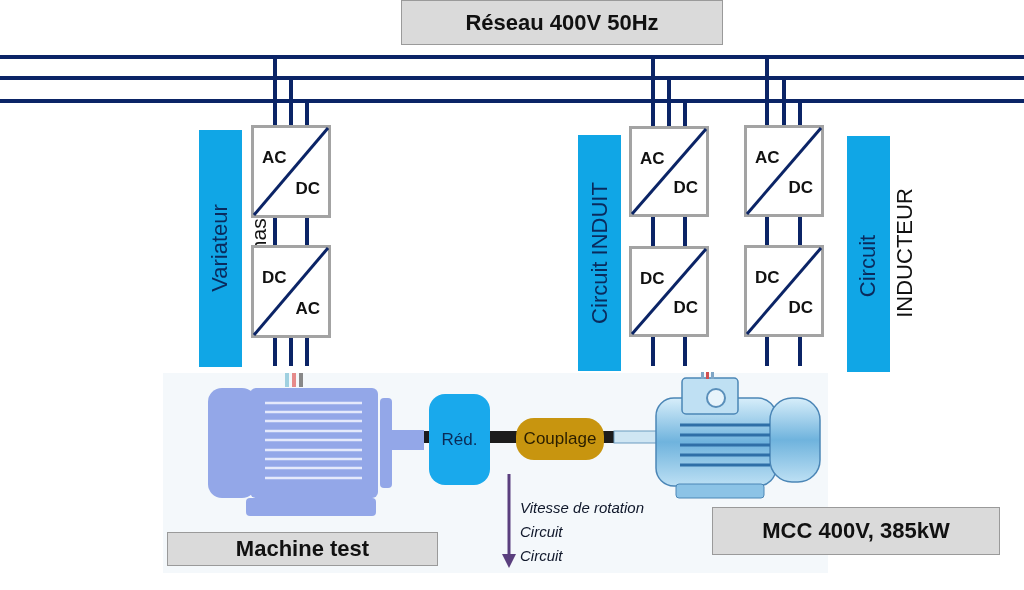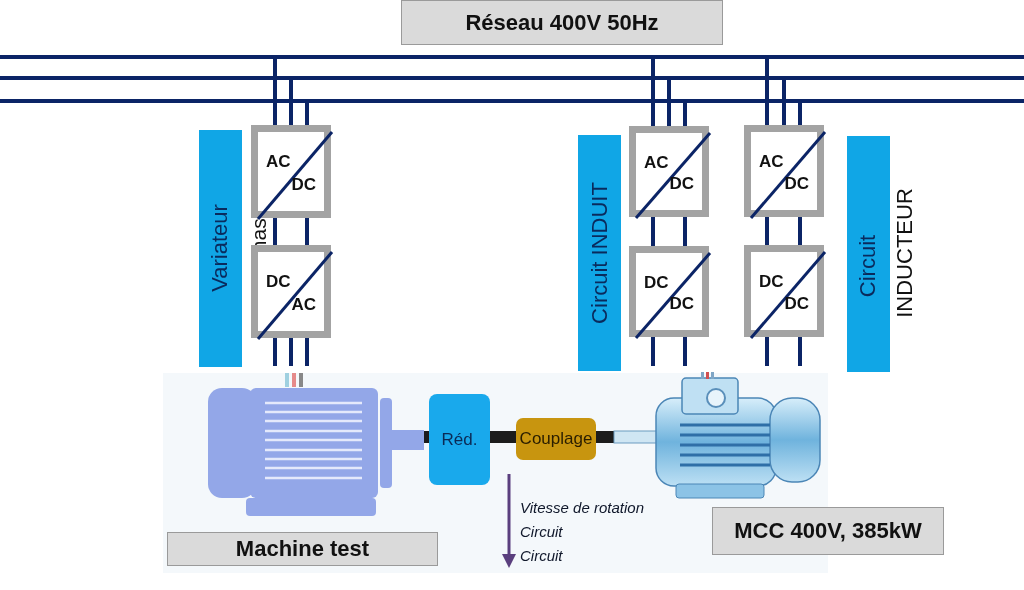--- a/index.html
+++ b/index.html
@@ -4,21 +4,21 @@
 <style>
   html, body { margin:0; padding:0; background:#ffffff; }
   body { width:1024px; height:590px; position:relative; overflow:hidden; font-family:"Liberation Sans", sans-serif; }
   .abs { position:absolute; }
   .label-box { position:absolute; background:#dadada; border:1px solid #9a9a9a; box-sizing:border-box;
     display:flex; align-items:center; justify-content:center; font-weight:bold; color:#111; font-size:22px; }
   .blue-bar { position:absolute; background:#10a6e6; }
   .vtext { position:absolute; transform-origin:center center; transform:rotate(-90deg); white-space:nowrap;
     font-size:22px; color:#0a2a5c; text-align:center; }
   .vtext.dark { color:#111; }
-  .conv { position:absolute; border:7px solid #a3a3a3; box-sizing:border-box; background:#fff; }
+  .conv { position:absolute; border:3px solid #a3a3a3; box-sizing:border-box; background:#fff; }
   .conv .in, .conv .out { position:absolute; font-weight:bold; font-size:17px; color:#111; }
   .conv .in { left:8px; top:20px; }
   .conv .out { right:8px; bottom:16px; }
   .img-area { position:absolute; background:#f4f8fb; }
   .italic-txt { position:absolute; font-style:italic; font-size:15px; color:#0f172a; line-height:24px; }
   svg { position:absolute; left:0; top:0; }
 </style>
 </head>
 <body>
 
@@ -167,28 +167,28 @@
       <line x1="3" y1="89" x2="77" y2="3" stroke="#0b2466" stroke-width="3"></line>
     </svg>
   <span class="in">DC</span>
   <span class="out">DC</span>
 </div>
 
 <div class="blue-bar" style="left:847px;top:136px;width:43px;height:236px;"></div>
 <div class="vtext" style="left:768px;top:253px;width:200px;height:26px;">Circuit</div>
 <div class="vtext dark" style="left:805px;top:240px;width:200px;height:26px;">INDUCTEUR</div>
 
-<div class="abs" style="left:429px;top:394px;width:61px;height:91px;background:#19a9ec;border-radius:8px;display:flex;align-items:center;justify-content:center;">
+<div class="abs" style="left:429px;top:394px;width:61px;height:91px;background:#19a9ec;border-radius:16px;display:flex;align-items:center;justify-content:center;">
   <span style="font-size:17px;color:#0b2a55;">Réd.</span>
 </div>
 
-<div class="abs" style="left:516px;top:418px;width:80px;height:42px;background:#c8950f;border-radius:7px;display:flex;align-items:center;justify-content:center;">
+<div class="abs" style="left:516px;top:418px;width:88px;height:42px;background:#c8950f;border-radius:18px;display:flex;align-items:center;justify-content:center;">
   <span style="font-size:17px;color:#2a1e00;">Couplage</span>
 </div>
 
 <div class="italic-txt" style="left:520px;top:496px;">
   <div>Vitesse de rotation</div>
   <div>Circuit</div>
   <div>Circuit</div>
 </div>
 
 <div class="label-box" style="left:167px;top:532px;width:271px;height:34px;">Machine test</div>
-<div class="label-box" style="left:712px;top:507px;width:232px;height:48px;">MCC 400V, 385kW</div>
+<div class="label-box" style="left:712px;top:507px;width:288px;height:48px;">MCC 400V, 385kW</div>
 
 </body></html>

